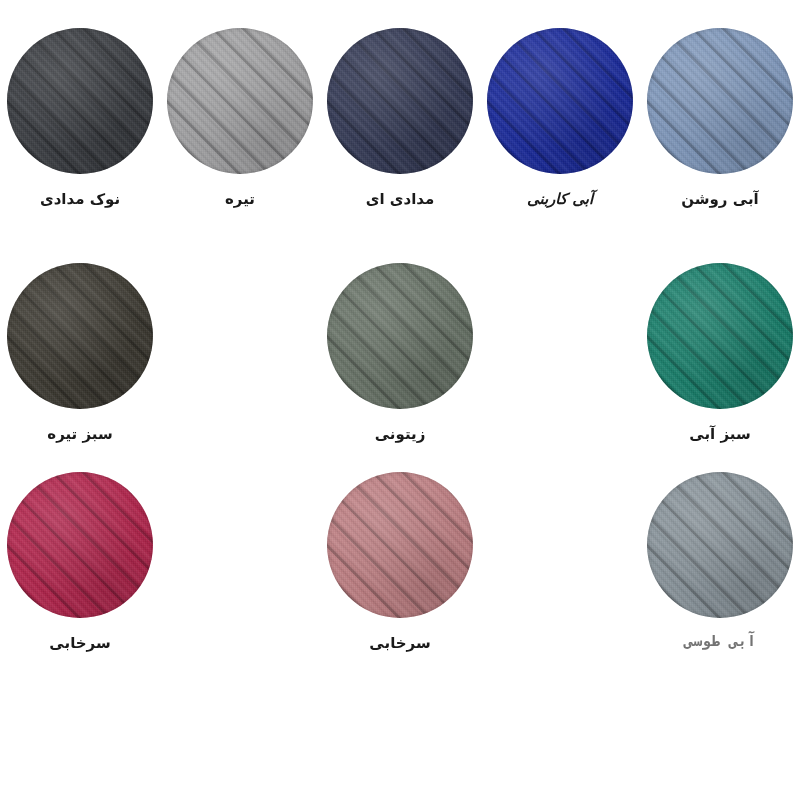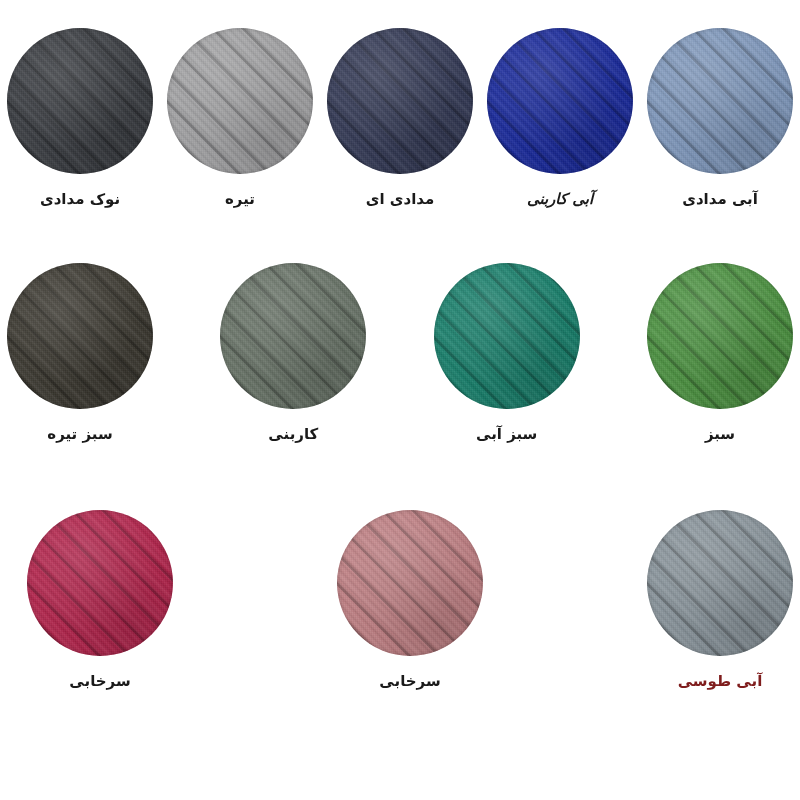--- a/index.html
+++ b/index.html
@@ -24,21 +24,21 @@
     position: absolute;
     left: 0;
     width: 800px;
     display: flex;
     justify-content: space-between;
     align-items: flex-start;
   }
 
   #row-1 { top: 28px; }
   #row-2 { top: 263px; gap: 12px; }
-  #row-3 { top: 510px; padding-left: 20px; }
+  #row-3 { top: 472px; }
 
   .swatch-cell {
     width: 160px;
     display: flex;
     flex-direction: column;
     align-items: center;
   }
 
   .disc-wrap {
     position: relative;
@@ -201,21 +201,21 @@
     <div class="swatch-cell">
       <div class="disc-wrap">
         <div class="disc" style="background-color: rgb(128, 153, 189);">
           <div class="weave"></div>
           <div class="ribs-fine"></div>
           <div class="ribs"></div>
           <div class="sheen"></div>
           <div class="edge"></div>
         </div>
       </div>
-      <div class="swatch-label" style="color: rgb(26, 26, 26);">آبی مدادی</div>
+      <div class="swatch-label" style="color: rgb(26, 26, 26);">آبی روشن</div>
     </div>
 
   </div>
 
   <div class="swatch-row" id="row-2">
 
     <div class="swatch-cell">
       <div class="disc-wrap">
         <div class="disc" style="background-color: rgb(61, 58, 50);">
           <div class="weave"></div>
@@ -231,49 +231,37 @@
     <div class="swatch-cell">
       <div class="disc-wrap">
         <div class="disc" style="background-color: rgb(105, 116, 104);">
           <div class="weave"></div>
           <div class="ribs-fine"></div>
           <div class="ribs"></div>
           <div class="sheen"></div>
           <div class="edge"></div>
         </div>
       </div>
-      <div class="swatch-label" style="color: rgb(26, 26, 26);">کاربنی</div>
+      <div class="swatch-label" style="color: rgb(26, 26, 26);">زیتونی</div>
     </div>
 
     <div class="swatch-cell">
       <div class="disc-wrap">
         <div class="disc" style="background-color: rgb(25, 128, 108);">
           <div class="weave"></div>
           <div class="ribs-fine"></div>
           <div class="ribs"></div>
           <div class="sheen"></div>
           <div class="edge"></div>
         </div>
       </div>
       <div class="swatch-label" style="color: rgb(26, 26, 26);">سبز آبی</div>
     </div>
 
 
-    <div class="swatch-cell">
-      <div class="disc-wrap">
-        <div class="disc" style="background-color: rgb(77, 147, 66);">
-          <div class="weave"></div>
-          <div class="ribs-fine"></div>
-          <div class="ribs"></div>
-          <div class="sheen"></div>
-          <div class="edge"></div>
-        </div>
-      </div>
-      <div class="swatch-label" style="color: rgb(26, 26, 26);">سبز</div>
-    </div>
 
   </div>
 
   <div class="swatch-row" id="row-3">
 
     <div class="swatch-cell">
       <div class="disc-wrap">
         <div class="disc" style="background-color: rgb(180, 37, 77);">
           <div class="weave"></div>
           <div class="ribs-fine"></div>
@@ -301,18 +289,18 @@
     <div class="swatch-cell">
       <div class="disc-wrap">
         <div class="disc" style="background-color: rgb(138, 149, 156);">
           <div class="weave"></div>
           <div class="ribs-fine"></div>
           <div class="ribs"></div>
           <div class="sheen"></div>
           <div class="edge"></div>
         </div>
       </div>
-      <div class="swatch-label" style="color: #7f1d1d;">آبی طوسی</div>
+      <div class="swatch-label" style="color: #737373; font-family: Liberation Mono, monospace;">آبی طوسی</div>
     </div>
 
   </div>
 
 </div>
 
 </body></html>

